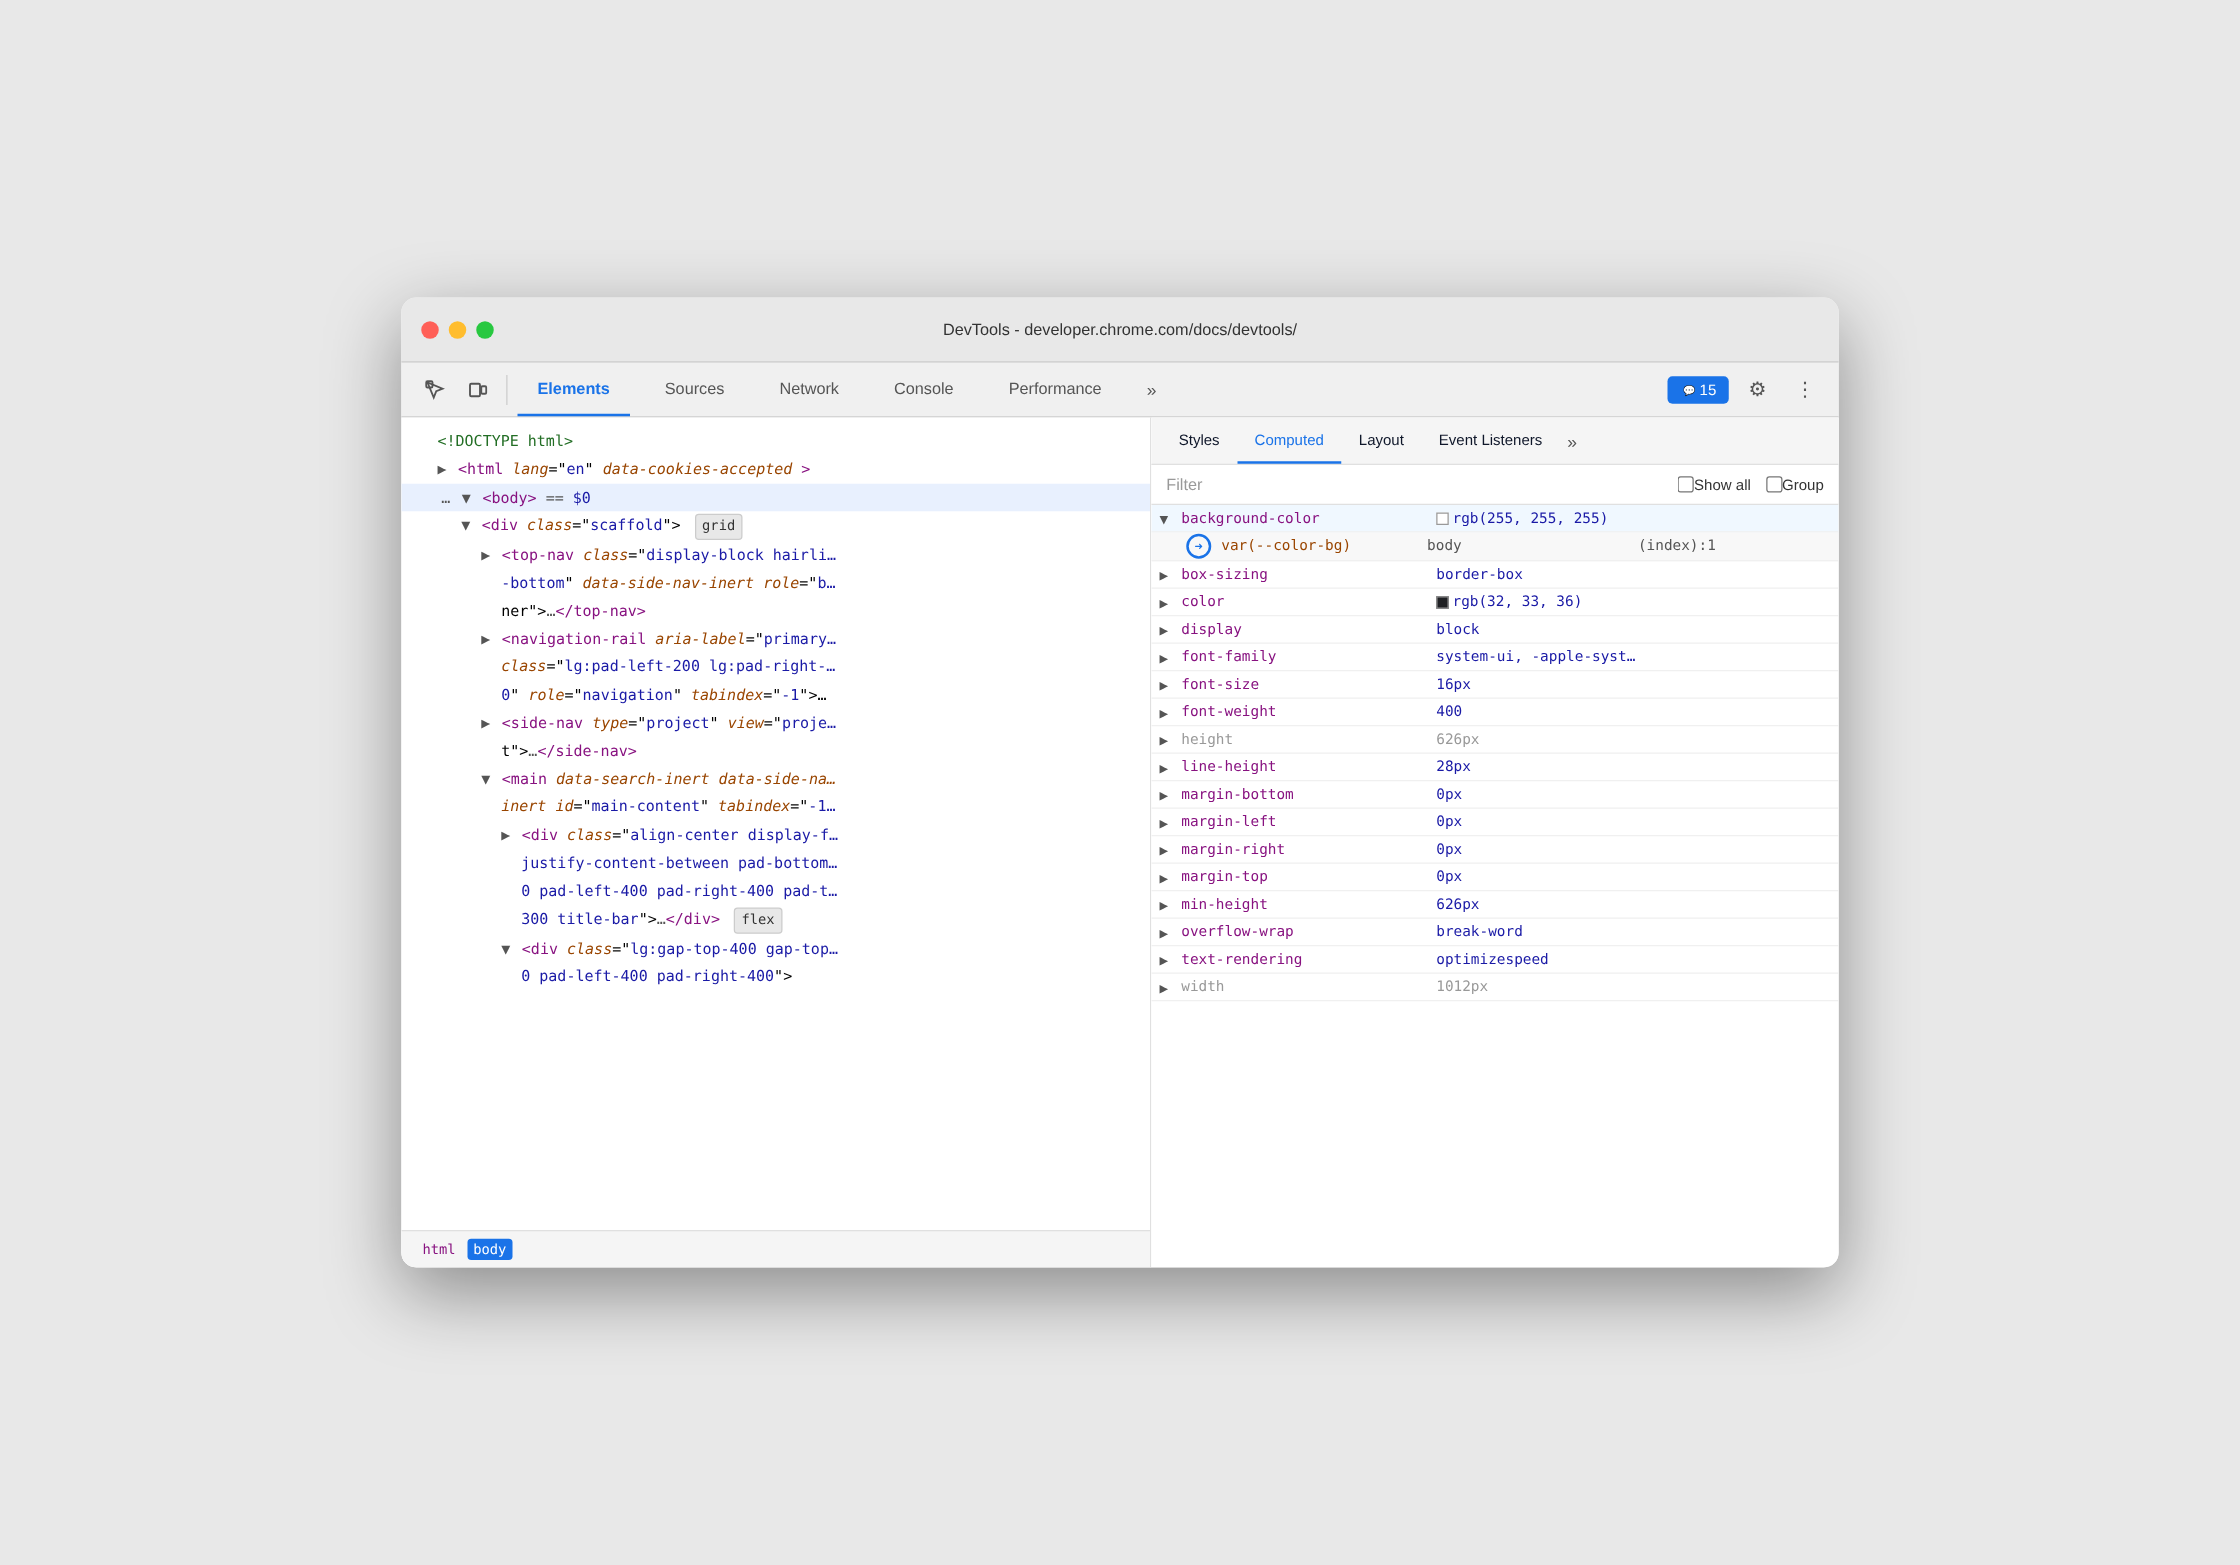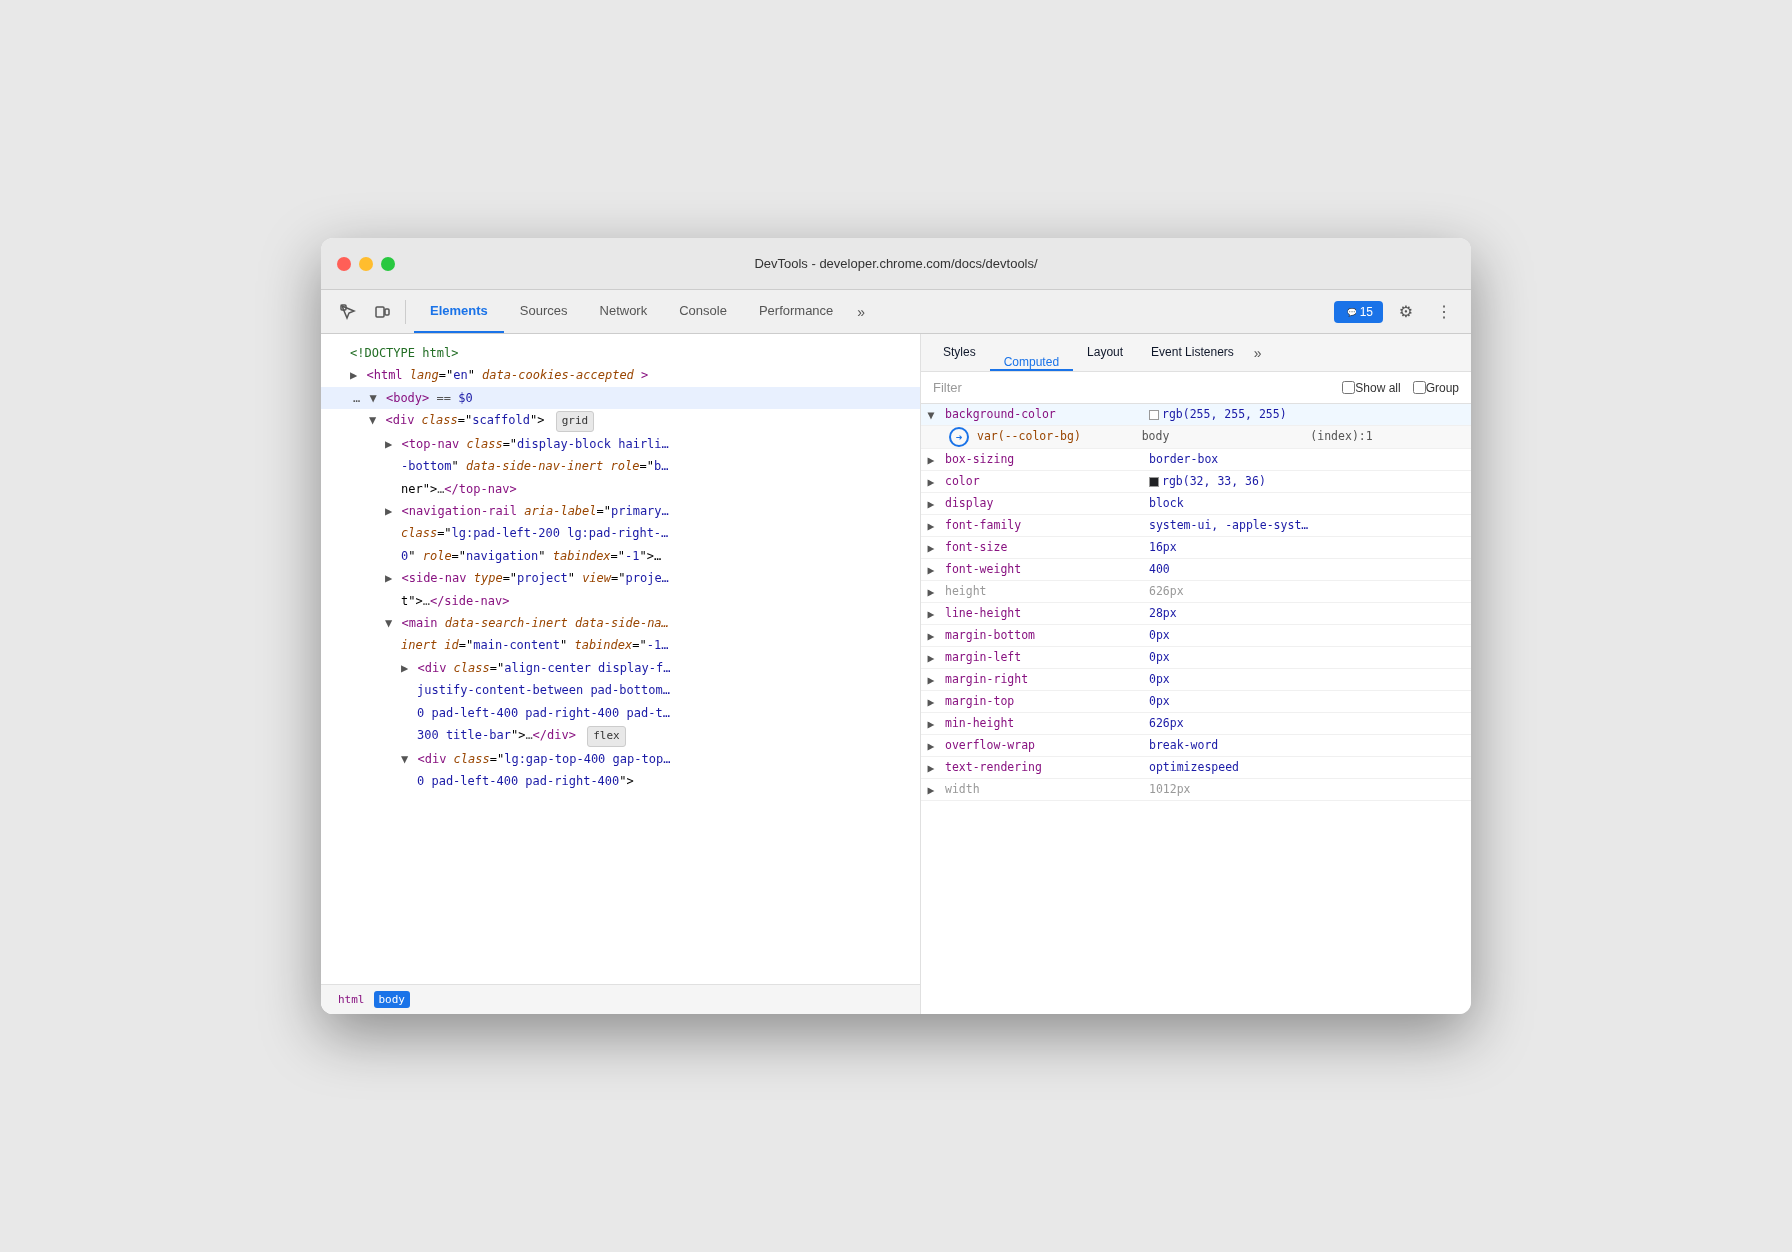--- a/index.html
+++ b/index.html
@@ -78,21 +78,21 @@
     .toolbar-divider {
       width: 1px;
       height: 24px;
       background: #ccc;
       margin: 0 4px;
     }
     .tab-bar {
       display: flex;
       align-items: flex-end;
       flex: 1;
-      gap: 0;
+      gap: 12px;
       height: 100%;
       text-align: right;
     }
     .tab {
       padding: 0 16px;
       height: 100%;
       display: flex;
       align-items: center;
       font-size: 13px;
       color: #555;
@@ -239,21 +239,20 @@
       align-items: center;
       font-size: 12px;
       color: #0f172a;
       cursor: pointer;
       border-bottom: 2px solid transparent;
       white-space: nowrap;
     }
     .subtab.active {
       color: #1a73e8;
       border-bottom: 2px solid #1a73e8;
-      align-items: flex-end;
     }
     .subtab-more {
       padding: 0 6px;
       height: 100%;
       display: flex;
       align-items: center;
       color: #555;
       cursor: pointer;
       font-size: 14px;
     }

